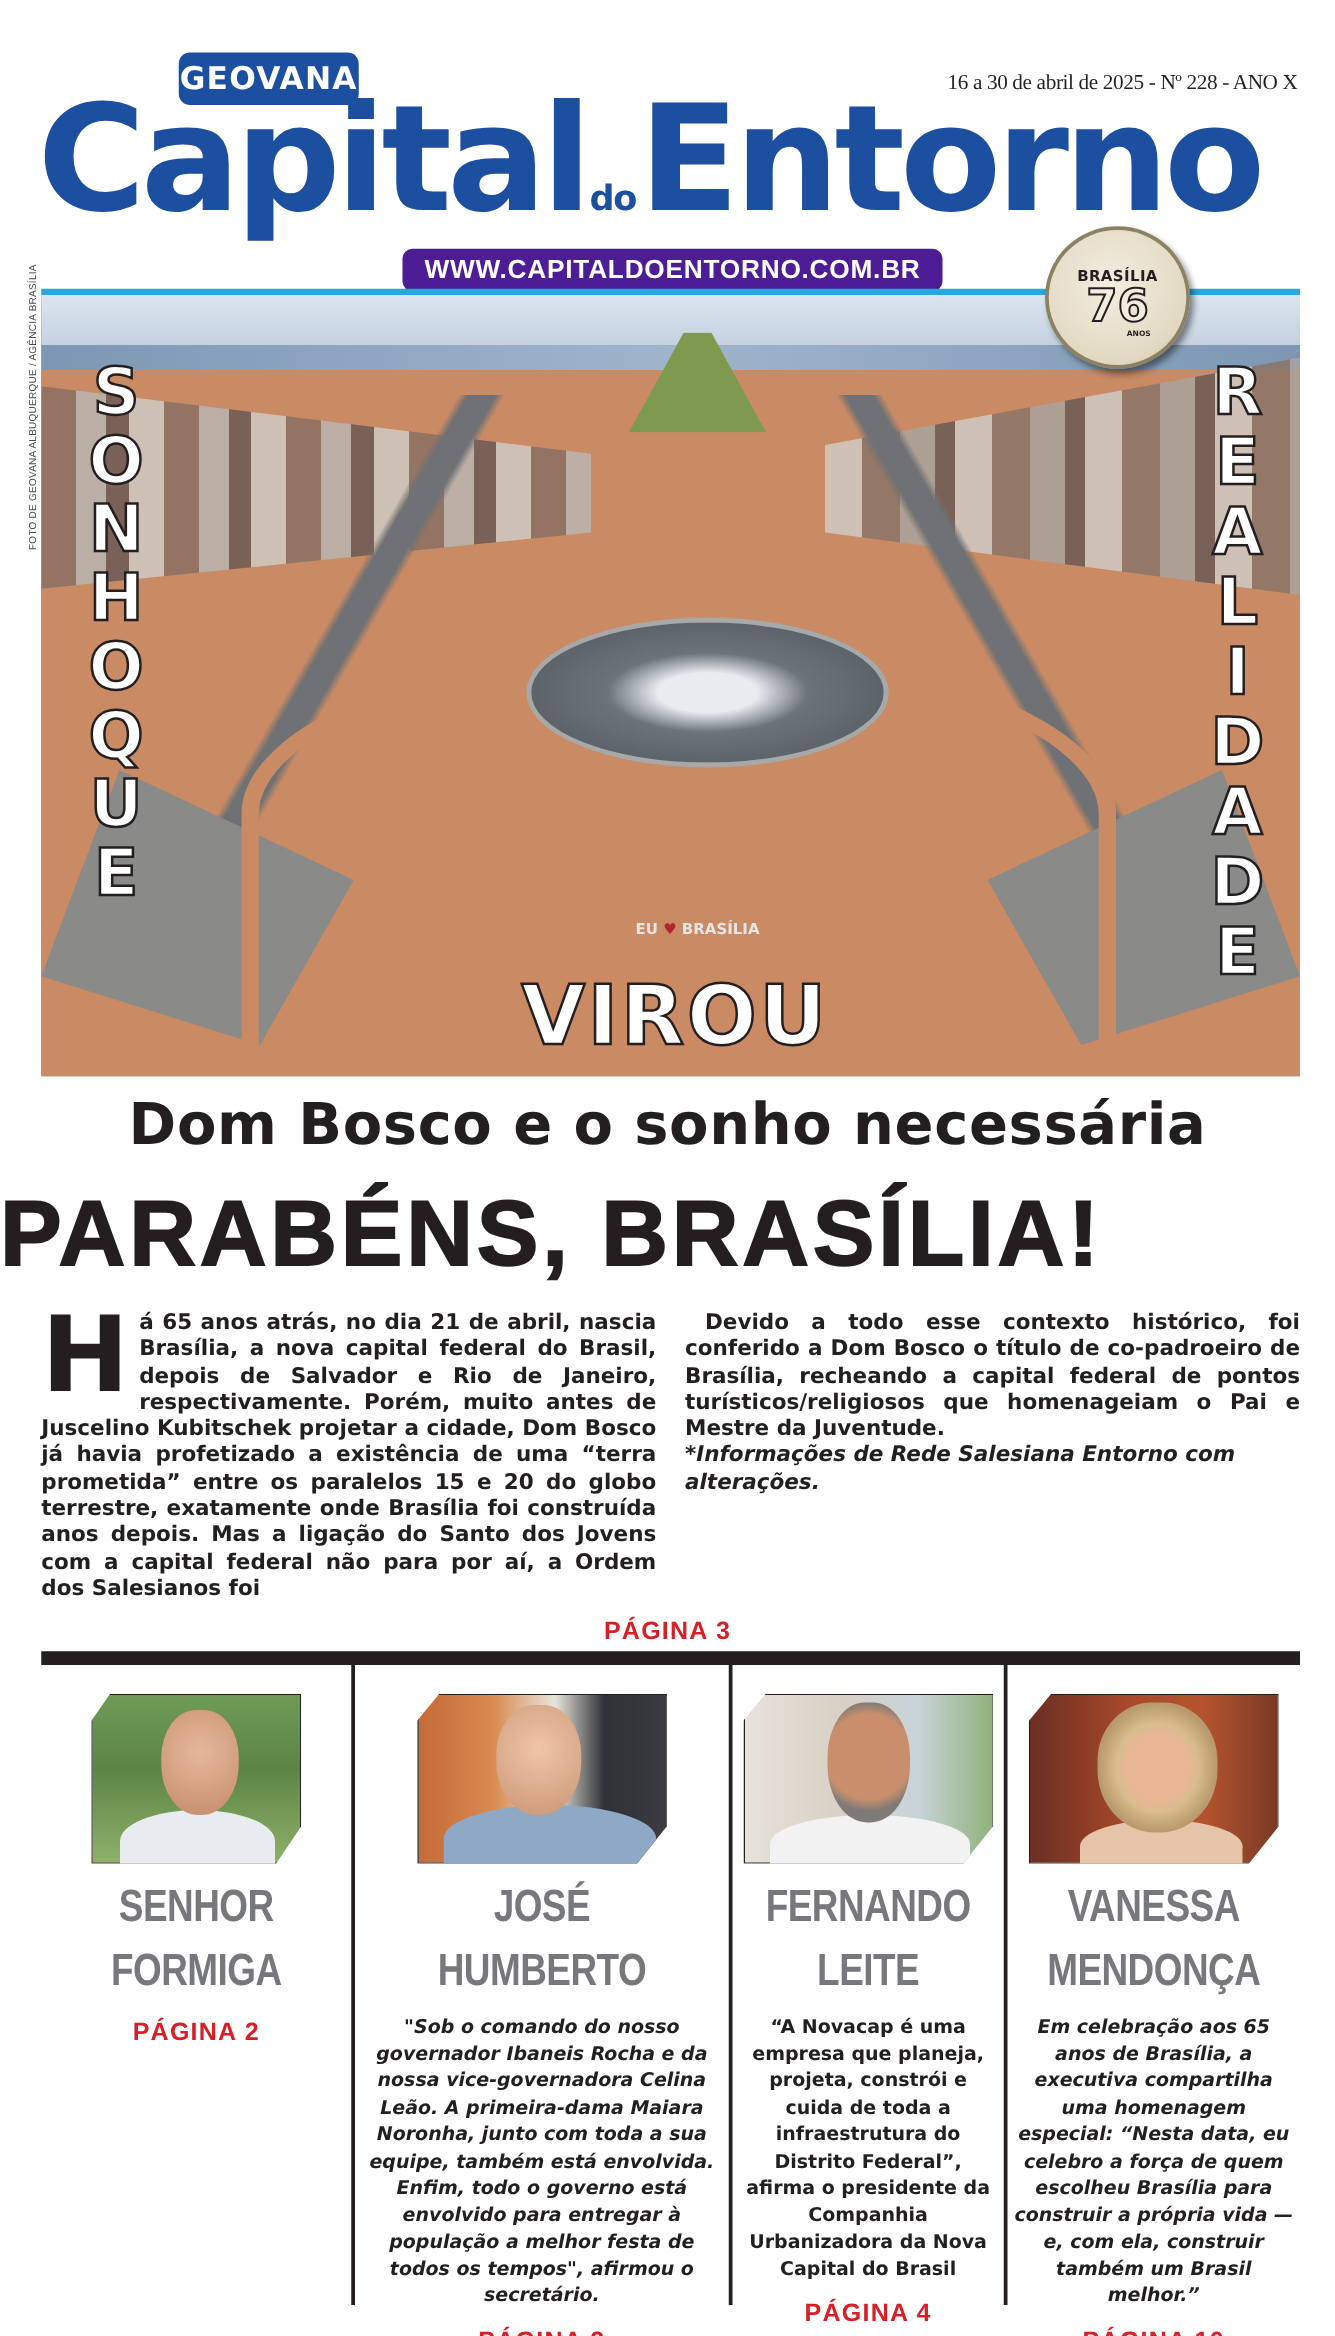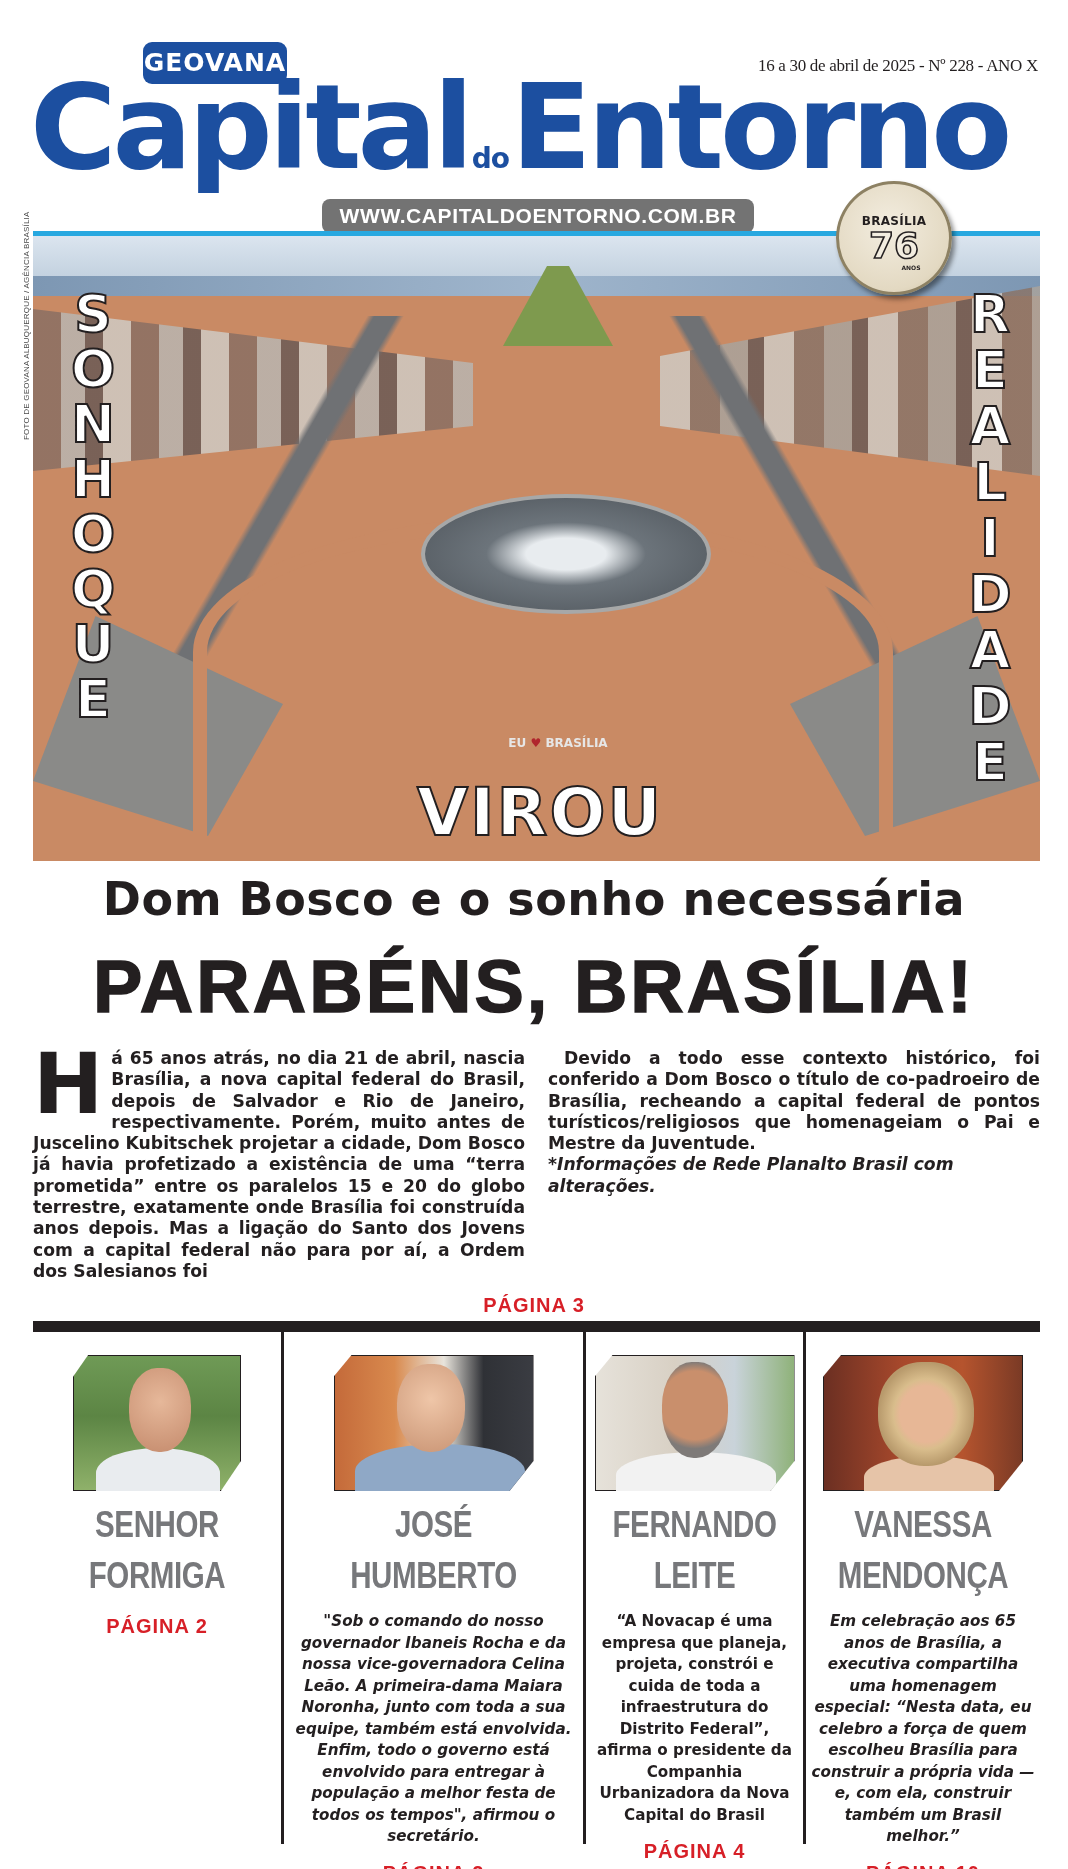--- a/index.html
+++ b/index.html
@@ -20,21 +20,21 @@
   }
   .logo {
     position: absolute; left: 30px; top: 68px; height: 120px; width: 1010px;
     color: #1c4fa0; font-family: "DejaVu Sans", sans-serif; font-weight: bold;
     white-space: nowrap; display: flex; align-items: baseline;
   }
   .logo .big { font-size: 118px; letter-spacing: -4px; line-height: 118px; }
   .logo .small { font-size: 28px; letter-spacing: -1px; margin: 0 2px; text-align: right; }
   .url-badge {
     position: absolute; left: 322px; top: 199px; width: 432px; height: 34px;
-    background: #737373; border-radius: 8px; color: #fff;
+    background: #4c1d95; border-radius: 8px; color: #fff;
     font-family: "Liberation Sans", sans-serif; font-weight: bold; font-size: 21px;
     text-align: center; line-height: 34px; letter-spacing: 0.6px;
   }
   .blue-rule { position: absolute; left: 33px; top: 231px; width: 1007px; height: 5px; background: #27a8e0; }
 
   
   .hero {
     position: absolute; left: 33px; top: 236px; width: 1007px; height: 625px; overflow: hidden;
     background:
       radial-gradient(ellipse 140px 60px at 530px 332px, #6e7780 0 60%, #c98a64 62% 100%),
@@ -90,21 +90,21 @@
   .seal .seal-top { font-family: "DejaVu Sans", sans-serif; font-weight: bold; font-size: 12px; margin-top: 30px; letter-spacing: .3px; }
   .seal .seal-num { font-family: "DejaVu Sans", sans-serif; font-weight: bold; font-size: 36px; line-height: 36px; color: #f3ede0; -webkit-text-stroke: 1.6px #231f20; }
   .seal .seal-sub { font-family: "DejaVu Sans", sans-serif; font-weight: bold; font-size: 6px; margin-left: 34px; }
 
   
   .kicker {
     position: absolute; left: 0; top: 872px; width: 1068px; text-align: center;
     font-family: "DejaVu Sans", sans-serif; font-weight: bold; font-size: 46px; color: #231f20; letter-spacing: .5px;
   }
   .headline {
-    position: absolute; left: 0; top: 944px; width: 1068px; text-align: center;
+    position: absolute; left: 0; top: 944px; width: 1068px; 
     font-family: "Liberation Sans", sans-serif; font-weight: 900; font-size: 74px; color: #231f20;
     letter-spacing: 3px; -webkit-text-stroke: 1.5px #231f20;
   }
 
   
   .col {
     position: absolute; top: 1048px; width: 492px;
     font-family: "DejaVu Sans", sans-serif; font-weight: bold; font-size: 17.2px; line-height: 21.3px;
     text-align: justify; color: #231f20;
   }
@@ -211,21 +211,21 @@
 
 <div class="kicker">Dom Bosco e o sonho necessária</div>
 <div class="headline">PARABÉNS, BRASÍLIA!</div>
 
 <div class="col col-left">
   <span class="dropcap">H</span>
   <p>á 65 anos atrás, no dia 21 de abril, nascia Brasília, a nova capital federal do Brasil, depois de Salvador e Rio de Janeiro, respectivamente. Porém, muito antes de Juscelino Kubitschek projetar a cidade, Dom Bosco já havia profetizado a existência de uma “terra prometida” entre os paralelos 15 e 20 do globo terrestre, exatamente onde Brasília foi construída anos depois. Mas a ligação do Santo dos Jovens com a capital federal não para por aí, a Ordem dos Salesianos foi</p>
 </div>
 <div class="col col-right">
   <p class="indent">Devido a todo esse contexto histórico, foi conferido a Dom Bosco o título de co-padroeiro de Brasília, recheando a capital federal de pontos turísticos/religiosos que homenageiam o Pai e Mestre da Juventude.</p>
-  <p class="source-note">*Informações de Rede Planalto Brasil com alterações.</p>
+  <p class="source-note">*Informações de Rede Salesiana Entorno com alterações.</p>
 </div>
 <div class="page-ref page3">PÁGINA 3</div>
 
 <div class="black-bar"></div>
 <div class="vdiv" style="left:281px"></div>
 <div class="vdiv" style="left:583px"></div>
 <div class="vdiv" style="left:803px"></div>
 
 <div class="card" style="left:33px;width:248px">
   <div class="photo" style="width:168px;background:linear-gradient(180deg,#6f9a56 0%,#5c8544 45%,#8fb16a 100%)">

